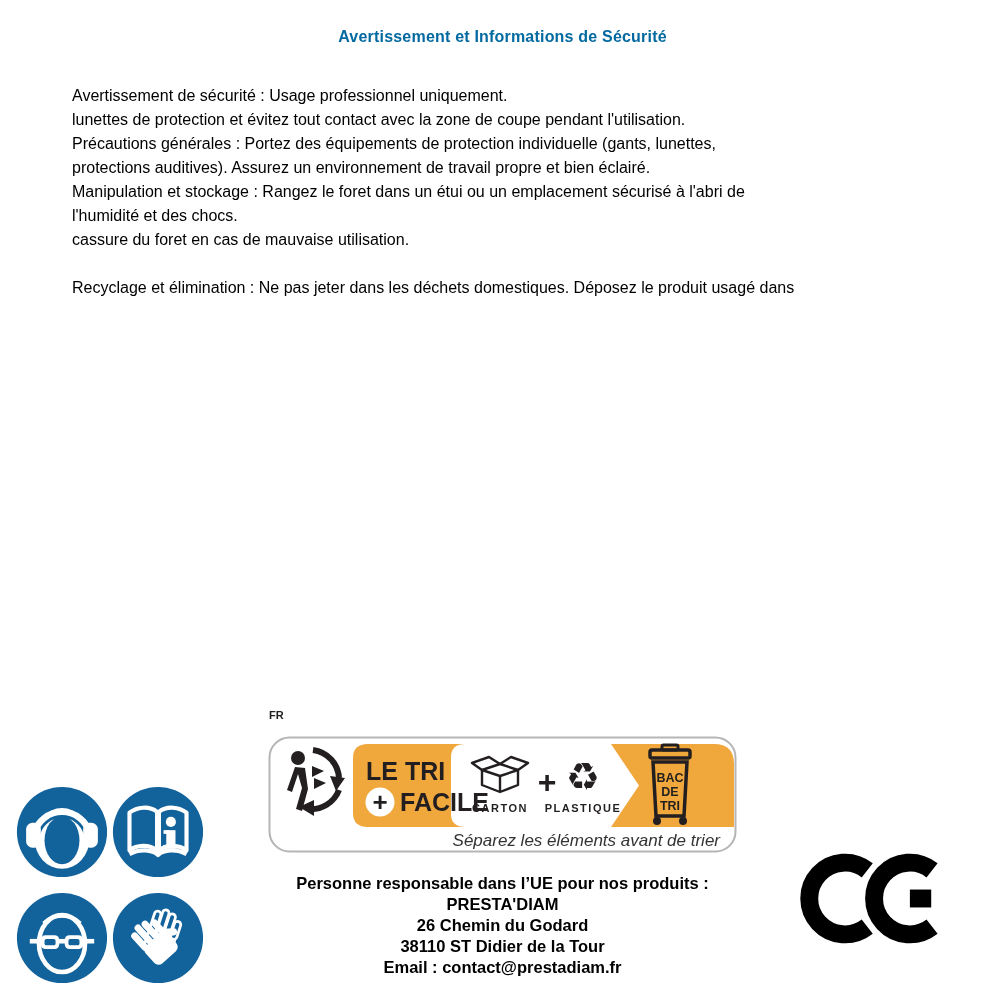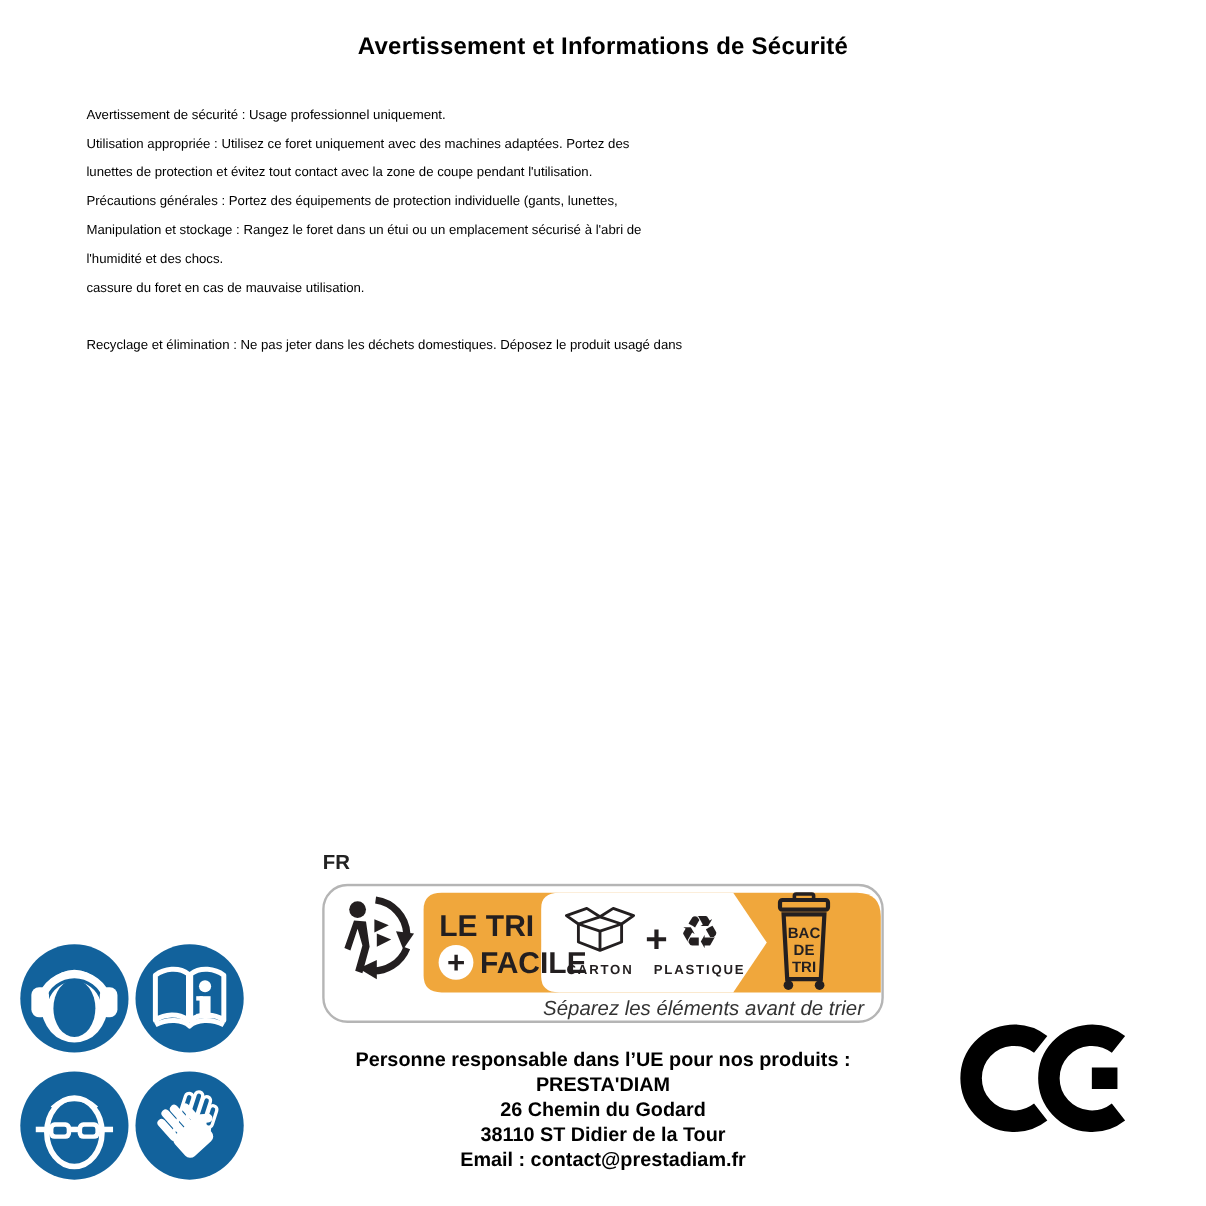--- a/index.html
+++ b/index.html
@@ -2,31 +2,31 @@
 <html><head>
 <meta charset="utf-8">
 <style>
   html,body{margin:0;padding:0;}
   body{
     width:1005px;height:1005px;position:relative;background:#ffffff;
     font-family:"Liberation Sans", sans-serif;color:#000;overflow:hidden;
   }
   .page-title{
     position:absolute;top:28px;left:0;right:0;text-align:center;
-    font-size:20px;font-weight:bold;letter-spacing:.2px;color:#000000;
+    font-size:16px;font-weight:bold;letter-spacing:.2px;color:#0369a1;
   }
   .body-text{
     position:absolute;left:72px;top:84px;width:920px;
-    font-size:11px;line-height:24px;color:#000;
+    font-size:16px;line-height:24px;color:#000;
   }
   .body-line{white-space:nowrap;}
   .para-gap{margin-top:24px;}
   .fr-code{
     position:absolute;left:269px;top:709px;
-    font-size:17px;font-weight:bold;color:#222;
+    font-size:11px;font-weight:bold;color:#222;
   }
   .tri-label{position:absolute;left:268px;top:736px;}
   .safety-icons{position:absolute;left:16px;top:786px;width:190px;height:200px;}
   .safety-icon{position:absolute;width:92px;height:92px;}
   .icon-ear{left:0;top:0;}
   .icon-book{left:96px;top:0;}
   .icon-goggles{left:0;top:106px;}
   .icon-glove{left:96px;top:106px;}
   .ce-mark{position:absolute;left:799px;top:842px;}
   .contact{
@@ -34,23 +34,23 @@
     font-size:16.5px;font-weight:bold;line-height:21px;color:#000;
   }
 </style>
 </head>
 <body>
 
 <div class="page-title">Avertissement et Informations de Sécurité</div>
 
 <div class="body-text">
   <div class="body-line">Avertissement de sécurité : Usage professionnel uniquement.</div>
-  <div class="body-line">Utilisation appropriée : Utilisez ce foret uniquement avec des machines adaptées. Portez des</div>
   <div class="body-line">lunettes de protection et évitez tout contact avec la zone de coupe pendant l'utilisation.</div>
   <div class="body-line">Précautions générales : Portez des équipements de protection individuelle (gants, lunettes,</div>
+  <div class="body-line">protections auditives). Assurez un environnement de travail propre et bien éclairé.</div>
   <div class="body-line">Manipulation et stockage : Rangez le foret dans un étui ou un emplacement sécurisé à l'abri de</div>
   <div class="body-line">l'humidité et des chocs.</div>
   <div class="body-line">cassure du foret en cas de mauvaise utilisation.</div>
   <div class="body-line para-gap">Recyclage et élimination : Ne pas jeter dans les déchets domestiques. Déposez le produit usagé dans</div>
 </div>
 
 <div class="fr-code">FR</div>
 
 <div class="tri-label">
   <svg width="470" height="118" viewBox="0 0 470 118" xmlns="http://www.w3.org/2000/svg">

